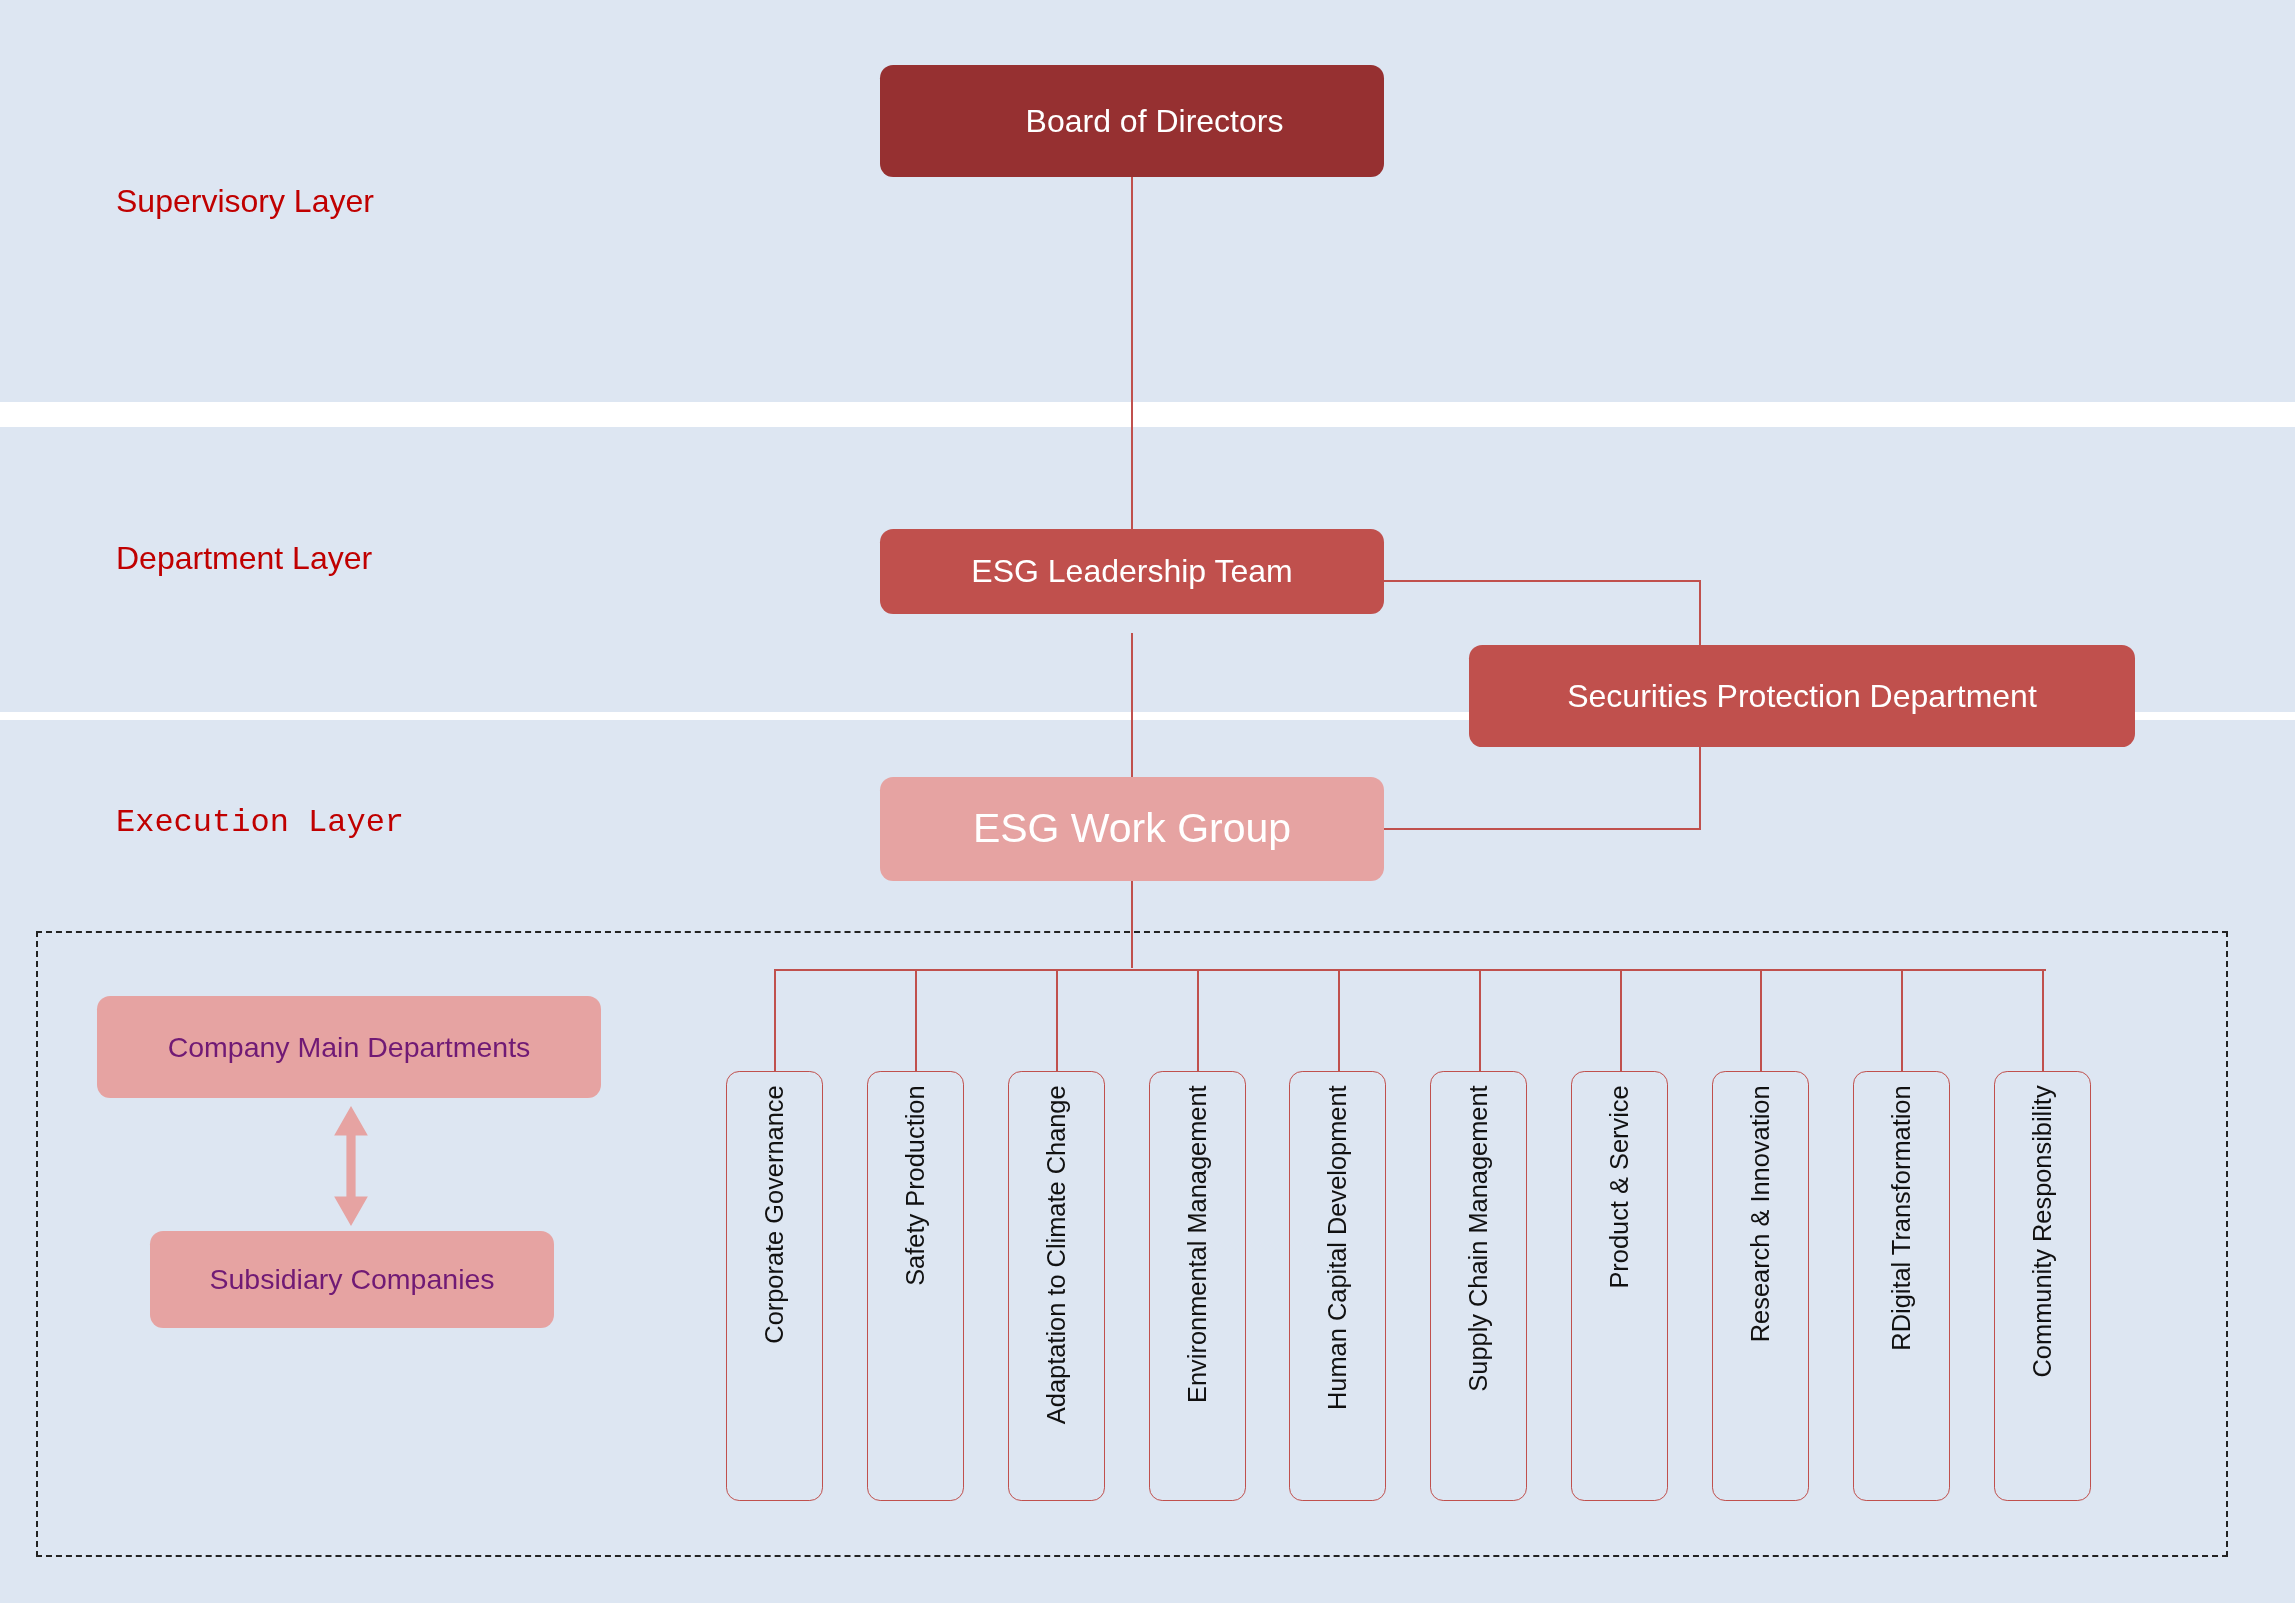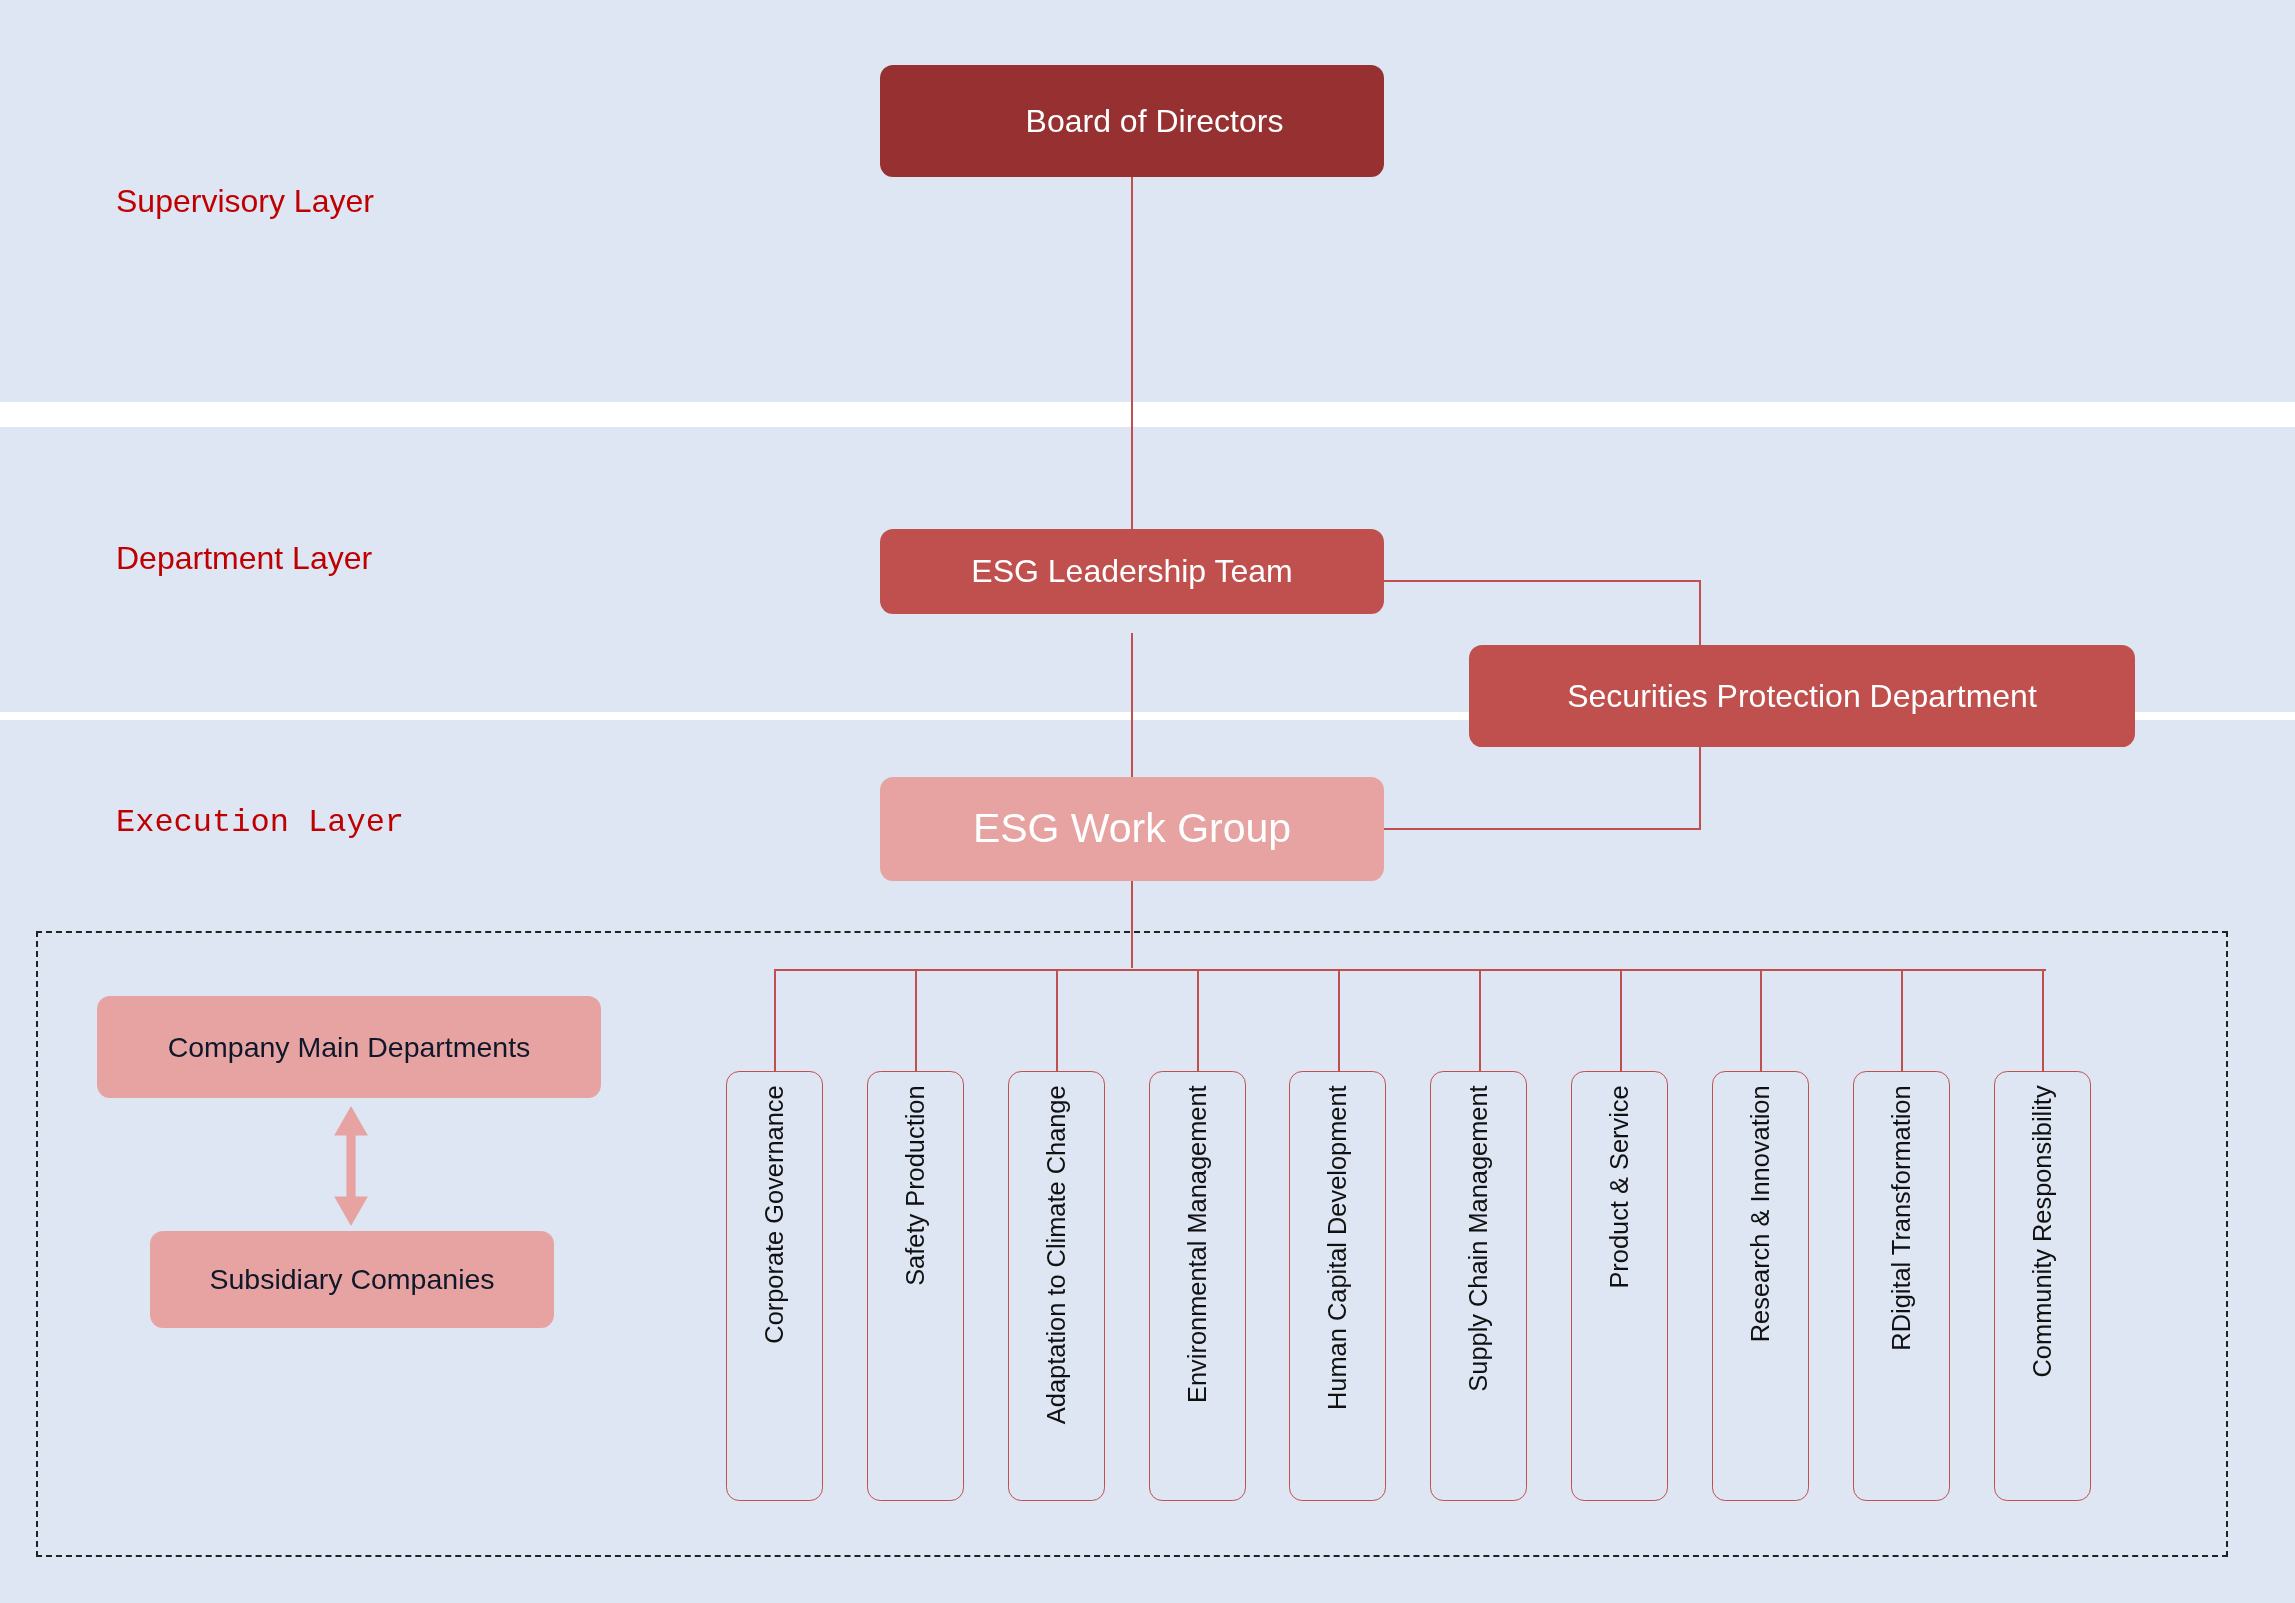--- a/index.html
+++ b/index.html
@@ -54,21 +54,21 @@
     justify-content: center;
     border-radius: 13.2px;
     color: #ffffff;
     text-align: center;
     box-sizing: border-box;
     line-height: 1.2;
   }
   .box-dark   { background: #963031; }
   .box-mid    { background: #c0504d; }
   .box-light  { background: #e6a3a2; color: #ffffff; }
-  .box-light2 { background: #e6a3a2; color: #0f172a; }
+  .box-light2 { background: #e6a3a2; color: #701a75; }
 
   #box-board {
     left: 880px; top: 65px; width: 504px; height: 112px;
     font-size: 32px;
     padding-left: 45px;
   }
   #box-committee {
     left: 582px; top: 248px; width: 1116px; height: 112px;
     font-size: 32px;
   }

